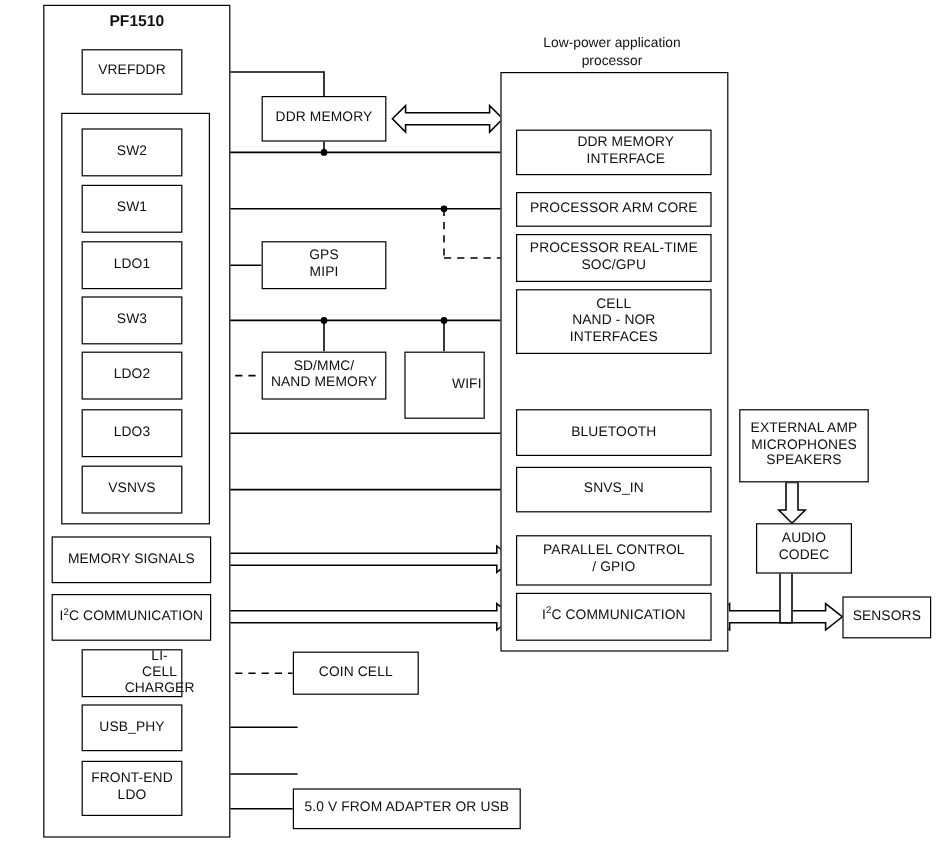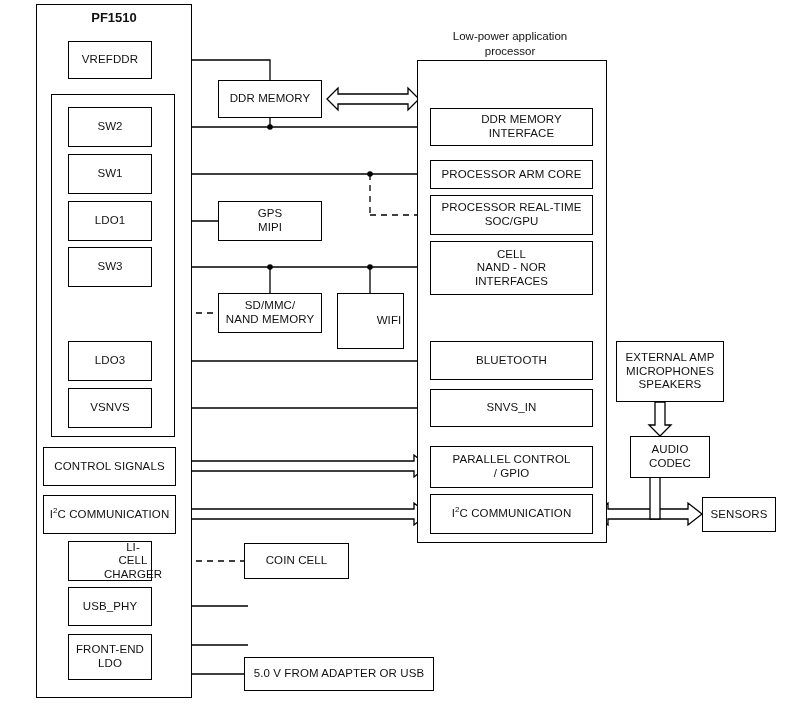--- a/index.html
+++ b/index.html
@@ -96,26 +96,27 @@
   <div class="node" style="left:68px;top:41px;width:84px;height:38px;">VREFDDR</div>
 
   <div class="node" style="left:68px;top:107px;width:84px;height:40px;">SW2</div>
 
   <div class="node" style="left:68px;top:154px;width:84px;height:40px;">SW1</div>
 
   <div class="node" style="left:68px;top:201px;width:84px;height:40px;">LDO1</div>
 
   <div class="node" style="left:68px;top:247px;width:84px;height:40px;">SW3</div>
 
+  <div class="node" style="left:68px;top:293px;width:84px;height:40px;">LDO2</div>
 
   <div class="node" style="left:68px;top:341px;width:84px;height:40px;">LDO3</div>
 
   <div class="node" style="left:68px;top:388px;width:84px;height:40px;">VSNVS</div>
 
-  <div class="node" style="left:43px;top:447px;width:133px;height:39px;">CONTROL SIGNALS</div>
+  <div class="node" style="left:43px;top:447px;width:133px;height:39px;">MEMORY SIGNALS</div>
 
   <div class="node" style="left:43px;top:495px;width:133px;height:39px;">
     <span>
       <span>I</span><span class="sup">2</span><span>C COMMUNICATION</span>
     </span>
   </div>
 
   <div class="node" style="left:68px;top:541px;width:84px;height:40px;flex-direction:column;padding-left:46px;">
     <span>LI-CELL</span>
     <span>CHARGER</span>

